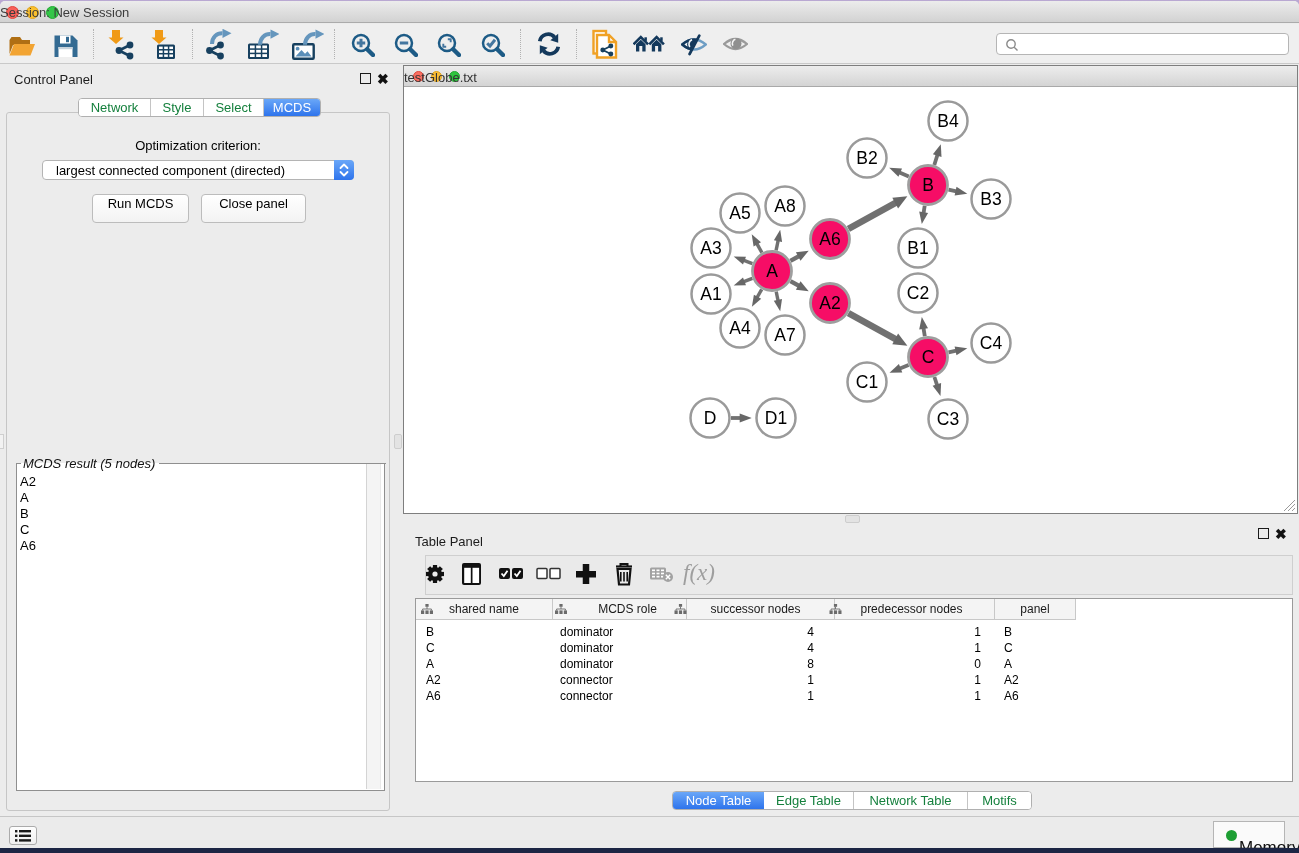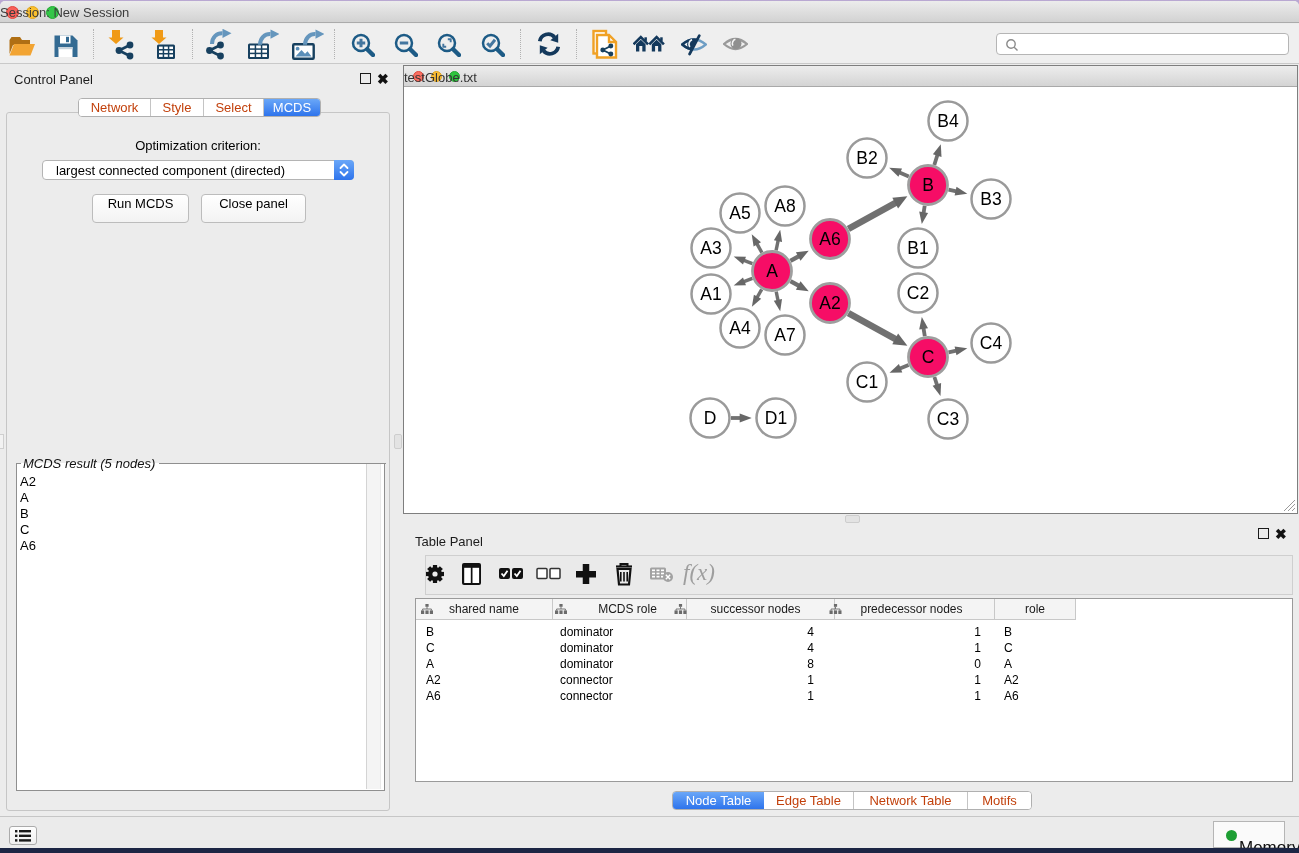--- a/index.html
+++ b/index.html
@@ -20,21 +20,21 @@
   .toolbar { position:absolute; left:0; top:23px; width:1299px; height:40px;
              background:#efefef; border-bottom:1px solid #c9c9c9; }
   .tsep { position:absolute; top:5px; height:30px; width:0;
           border-left:1px dotted #b2b2b2; }
   .searchbox { position:absolute; left:996px; top:9px; width:293px; height:22px;
                background:#fff; border:1px solid #b5b5b5; border-radius:4px; }
   
   .cp-title { position:absolute; left:14px; top:71px; font-size:13px; color:#1c1c1c; }
   .seg { position:absolute; display:flex; border:1px solid #b0b0b0; border-radius:4px;
          background:#fff; overflow:hidden; height:19px; }
-  .seg div { font-size:13px; color:#c2410c; text-align:center; line-height:18px;
+  .seg div { font-size:13px; color:#15803d; text-align:center; line-height:18px;
              border-right:1px solid #c4c4c4; background:#fff; }
   .seg div:last-child { border-right:none; }
   .seg div.on { background:linear-gradient(#6aa7f8,#2e74ec); color:#fff; border-right:none; }
   .cp-box { position:absolute; left:6px; top:111px; width:384px; height:699px;
             border:1px solid #c6c6c6; border-radius:3px; }
   .combo { position:absolute; left:42px; top:159px; width:312px; height:20px;
            background:#fff; border:1px solid #b4b4b4; border-radius:4px; }
   .combo .step { position:absolute; right:-1px; top:-1px; width:20px; height:20px;
                  background:linear-gradient(#6aa7f8,#2e74ec); border-radius:0 4px 4px 0; }
   .btn { position:absolute; height:29px; background:linear-gradient(#ffffff,#f3f3f3);
@@ -401,21 +401,21 @@
       <circle cx="668" cy="576" r="5" fill="#a2a2a2"></circle>
       <path d="M665.8 573.8 l4.4 4.4 M670.2 573.8 l-4.4 4.4" stroke="#fff" stroke-width="1.4"></path>
     </svg>
 <div style="position:absolute;left:683px;top:559px;font-family:'Liberation Serif',serif;font-style:italic;font-size:23px;color:#9e9e9e;">f(x)</div>
   <div class="tbl">
     <div class="tbl-head">
       <div class="th" style="left:0;width:137px;">shared name</div>
       <div class="th" style="left:153px;width:118px;">MCDS role</div>
       <div class="th" style="left:261px;width:158px;">successor nodes</div>
       <div class="th" style="left:413px;width:166px;">predecessor nodes</div>
-      <div class="th" style="left:579px;width:81px;border-right:1px solid #c8c8c8;">role</div>
+      <div class="th" style="left:579px;width:81px;border-right:1px solid #c8c8c8;">panel</div>
       <svg style="position:absolute;left:0;top:0" width="660" height="21" viewBox="0 0 660 21">
           <rect x="9.4" y="5" width="3.2" height="2.8" fill="#6b6b6b"></rect>
           <line x1="11" y1="7.8" x2="11" y2="10" stroke="#6b6b6b" stroke-width="0.9"></line>
           <line x1="6.6" y1="10" x2="15.4" y2="10" stroke="#6b6b6b" stroke-width="0.9"></line>
           <line x1="6.6" y1="10" x2="6.6" y2="11.4" stroke="#6b6b6b" stroke-width="0.9"></line>
           <line x1="15.4" y1="10" x2="15.4" y2="11.4" stroke="#6b6b6b" stroke-width="0.9"></line>
           <rect x="5" y="11.4" width="3.2" height="3.6" fill="#6b6b6b"></rect>
           <rect x="9.4" y="11.4" width="3.2" height="3.6" fill="#6b6b6b"></rect>
           <rect x="13.8" y="11.4" width="3.2" height="3.6" fill="#6b6b6b"></rect>
           <rect x="143.4" y="5" width="3.2" height="2.8" fill="#6b6b6b"></rect>

